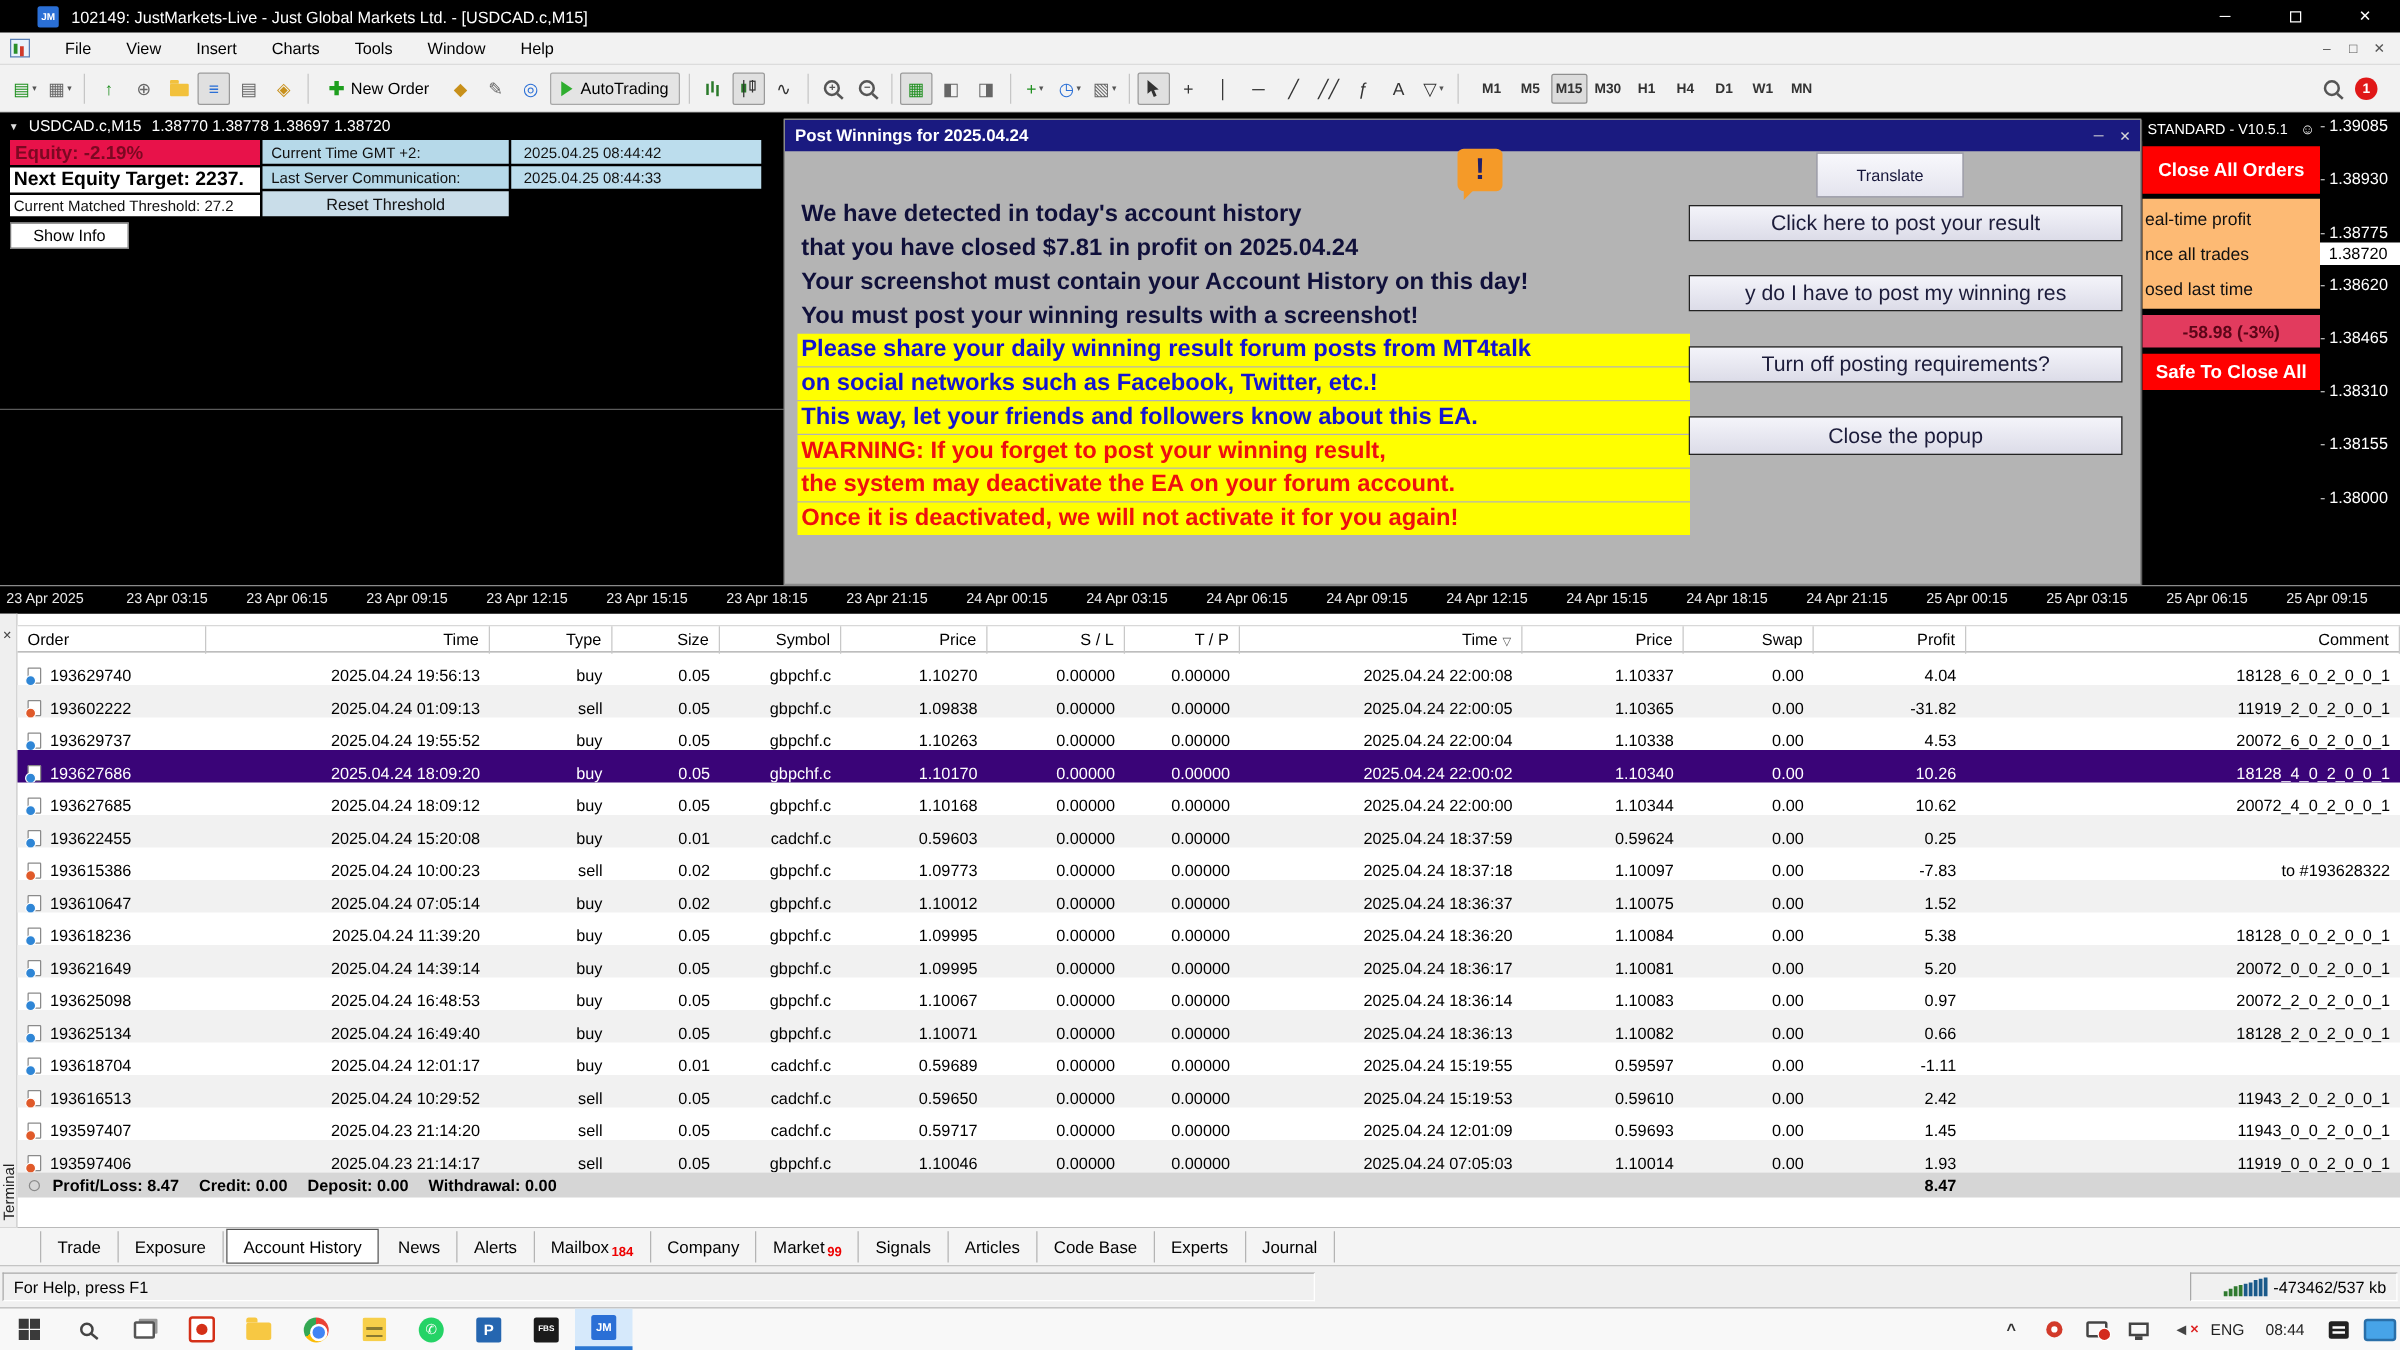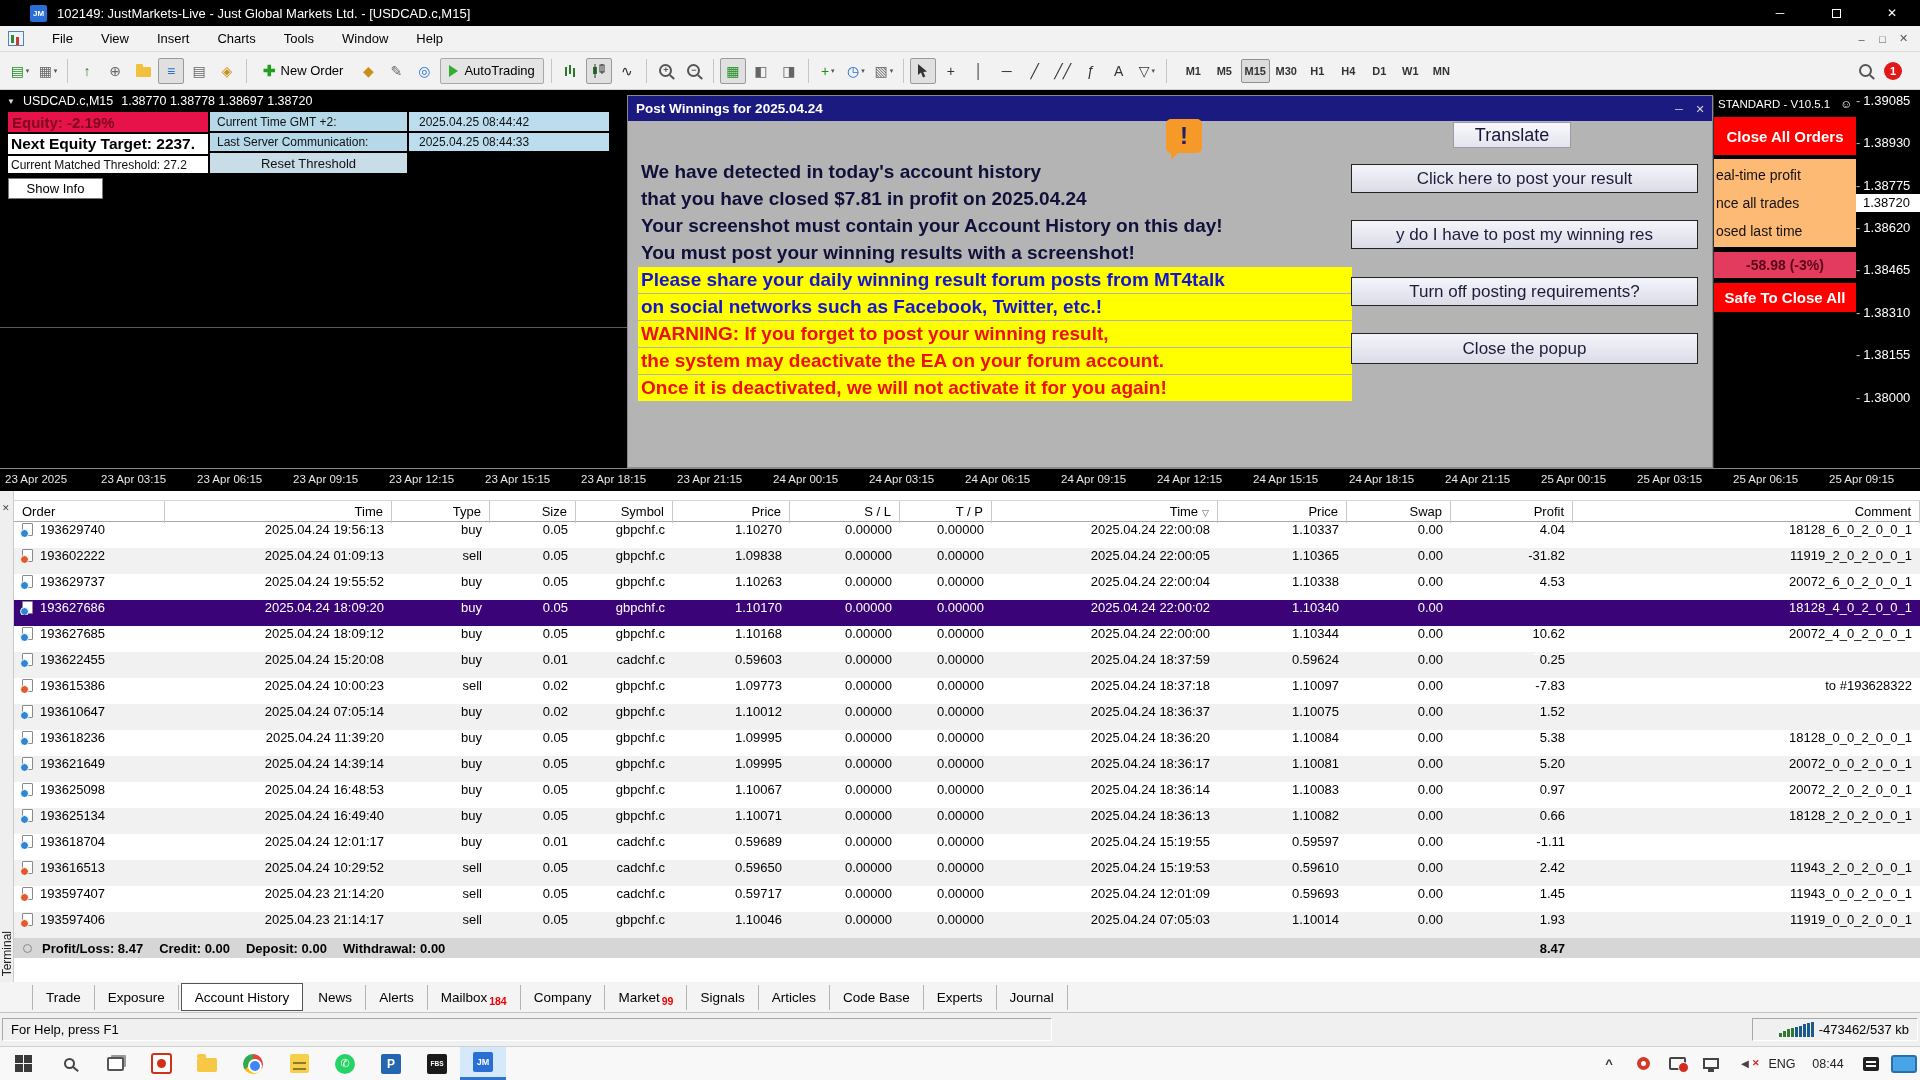--- a/index.html
+++ b/index.html
@@ -76,42 +76,42 @@
   .pmin,.pcls{position:absolute;top:5px;width:18px;height:16px;color:#d8d8d8;font-size:11px;display:flex;align-items:center;justify-content:center}
   .pmin{left:1042px}.pcls{left:1063px}
   .warn-ic{position:absolute;left:538px;top:23px;width:36px;height:34px;background:#f59a28;border-radius:5px;color:#20206a;font-weight:bold;font-size:24px;display:flex;align-items:center;justify-content:center}
   .warn-ic::after{content:'';position:absolute;left:5px;bottom:-7px;border-left:8px solid #f59a28;border-bottom:8px solid transparent}
   .pmsgs{position:absolute;left:10px;top:63px}
   .pline{height:26px;line-height:26px;font-size:19px;font-weight:bold;margin-bottom:1px;white-space:nowrap;padding-left:3px}
   .pline.plain{color:#10103a}
   .pline.notice{background:#ffff00;color:#1515cf;width:714px}
   .pline.warning{background:#ffff00;color:#ee0f0f;width:714px}
   .pbtn{position:absolute;left:723px;width:347px;height:29px;background:linear-gradient(#f4f4fa,#dcdce8);border:1px solid #222;color:#1c1c3a;font-size:17px;display:flex;align-items:center;justify-content:center;overflow:hidden;white-space:nowrap}
-  .btn-translate{position:absolute;left:825px;top:26px;width:118px;height:26px;background:linear-gradient(#f8f8fc,#e4e4ee);border:1px solid #9a9aa8;color:#16163a;font-size:18px;display:flex;align-items:center;justify-content:center}
+  .btn-translate{position:absolute;left:825px;top:26px;width:118px;height:36px;background:linear-gradient(#f8f8fc,#e4e4ee);border:1px solid #9a9aa8;color:#16163a;font-size:13px;display:flex;align-items:center;justify-content:center}
   .pbtn1{top:68px}.pbtn2{top:124px}.pbtn3{top:181px}.pbtn4{top:237px;height:31px}
 
   
   .sidepanel{position:absolute;left:1714px;top:5px;width:142px;height:222px}
   .sp-title{position:absolute;left:0;top:0;right:0;height:18px;background:#000;color:#fff;font-size:11.5px;display:flex;align-items:center;justify-content:space-between;padding:0 4px;white-space:nowrap}
   .sp-close{position:absolute;left:0;top:22px;right:0;height:38px;background:#ff0000;color:#fff;font-weight:bold;font-size:15px;display:flex;align-items:center;justify-content:center}
   .sp-rows{position:absolute;left:0;top:64px;right:0;height:88px;background:#fdba74;padding-top:2px}
   .sp-row{height:28px;line-height:28px;font-size:14px;color:#111;padding-left:2px;white-space:nowrap;overflow:hidden}
   .sp-loss{position:absolute;left:0;top:157px;right:0;height:26px;background:#e23b5e;color:#5c0618;font-weight:bold;font-size:14px;display:flex;align-items:center;justify-content:center}
   .sp-safe{position:absolute;left:0;top:188px;right:0;height:29px;background:#ff0000;color:#fff;font-weight:bold;font-size:15px;display:flex;align-items:center;justify-content:center}
 
   
   .terminal{position:absolute;left:0;top:491px;width:1920px;height:491px;background:#fff}
   .strip{position:absolute;left:0;top:0;width:14px;height:100%;background:#efefef;border-right:1px solid #ccc}
   .strip .x{position:absolute;top:12px;left:2px;font-size:9px;color:#444}
   .vlabel{position:absolute;bottom:6px;left:0px;writing-mode:vertical-rl;transform:rotate(180deg);font-size:12px;color:#222}
   .thead{position:absolute;left:14px;top:9px;width:1906px;height:22px;display:flex;background:#fff;border-bottom:1px solid #a8a8a8;border-top:1px solid #d8d8d8}
   .hcell{height:22px;line-height:21px;font-size:13px;color:#000;padding:0 8px;border-right:1px solid #c8c8c8;overflow:hidden;white-space:nowrap}
   .hcell .sort{font-size:9px;color:#555;margin-left:4px}
   .rows{position:absolute;left:14px;top:31px;width:1906px}
-  .trow{display:flex;height:26px;align-items:flex-start}
+  .trow{display:flex;height:26px;align-items:flex-end}
   .trow.alt{background:#f1f1f1}
   .trow.sel{background:#3a0478;color:#fff}
   .tcell{padding:0 8px;font-size:13px;overflow:hidden;white-space:nowrap;display:flex;align-items:center}
   .doc{width:11px;height:13px;background:#fff;border:1px solid #8a8a8a;border-radius:1px;position:relative;margin-right:7px;flex:none}
   .doc::after{content:'';position:absolute;left:-3px;bottom:-3px;width:7px;height:7px;border-radius:50%;border:1px solid #fff}
   .doc.buy::after{background:#2f86d6}
   .doc.sell::after{background:#e05a2a}
   .tfoot{position:absolute;left:14px;top:447px;width:1906px;height:20px;background:#d6d6d6;display:flex;align-items:center;font-size:13px;font-weight:bold;color:#000}
   .tfoot .circ{width:9px;height:9px;border:1px solid #8a8a8a;border-radius:50%;margin:0 10px 0 9px}
   .tfoot .part{margin-right:16px}
@@ -408,20 +408,21 @@
       <span class="pcls">✕</span>
       <div class="warn-ic">!</div>
       <div class="btn-translate">Translate</div>
       <div class="pmsgs" id="pmsgs">
           <div class="pline plain">We have detected in today's account history</div>
           <div class="pline plain">that you have closed $7.81 in profit on 2025.04.24</div>
           <div class="pline plain">Your screenshot must contain your Account History on this day!</div>
           <div class="pline plain">You must post your winning results with a screenshot!</div>
           <div class="pline notice">Please share your daily winning result forum posts from MT4talk</div>
           <div class="pline notice">on social networks such as Facebook, Twitter, etc.!</div>
+          <div class="pline notice">This way, let your friends and followers know about this EA.</div>
           <div class="pline warning">WARNING: If you forget to post your winning result,</div>
           <div class="pline warning">the system may deactivate the EA on your forum account.</div>
           <div class="pline warning">Once it is deactivated, we will not activate it for you again!</div>
         </div>
       <div class="pbtn pbtn1">Click here to post your result</div>
       <div class="pbtn pbtn2">y do I have to post my winning res</div>
       <div class="pbtn pbtn3">Turn off posting requirements?</div>
       <div class="pbtn pbtn4">Close the popup</div>
     </div>
 

